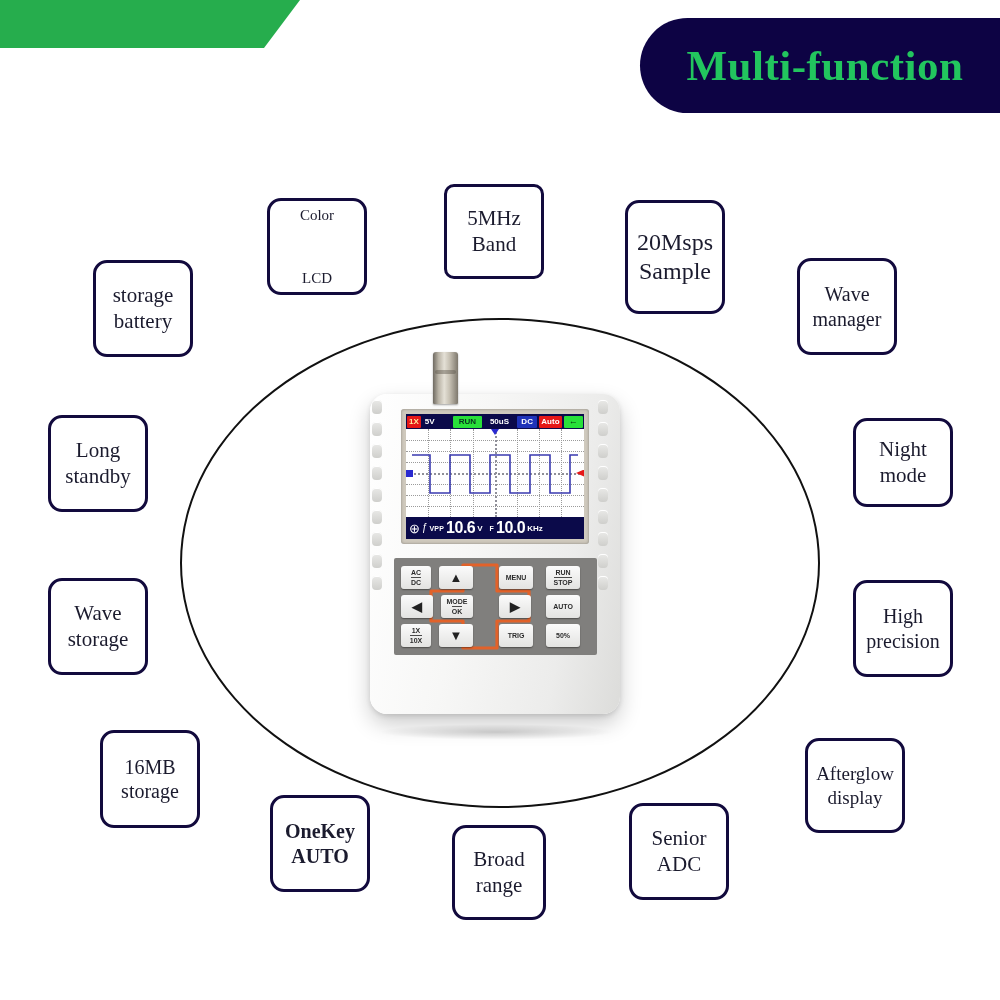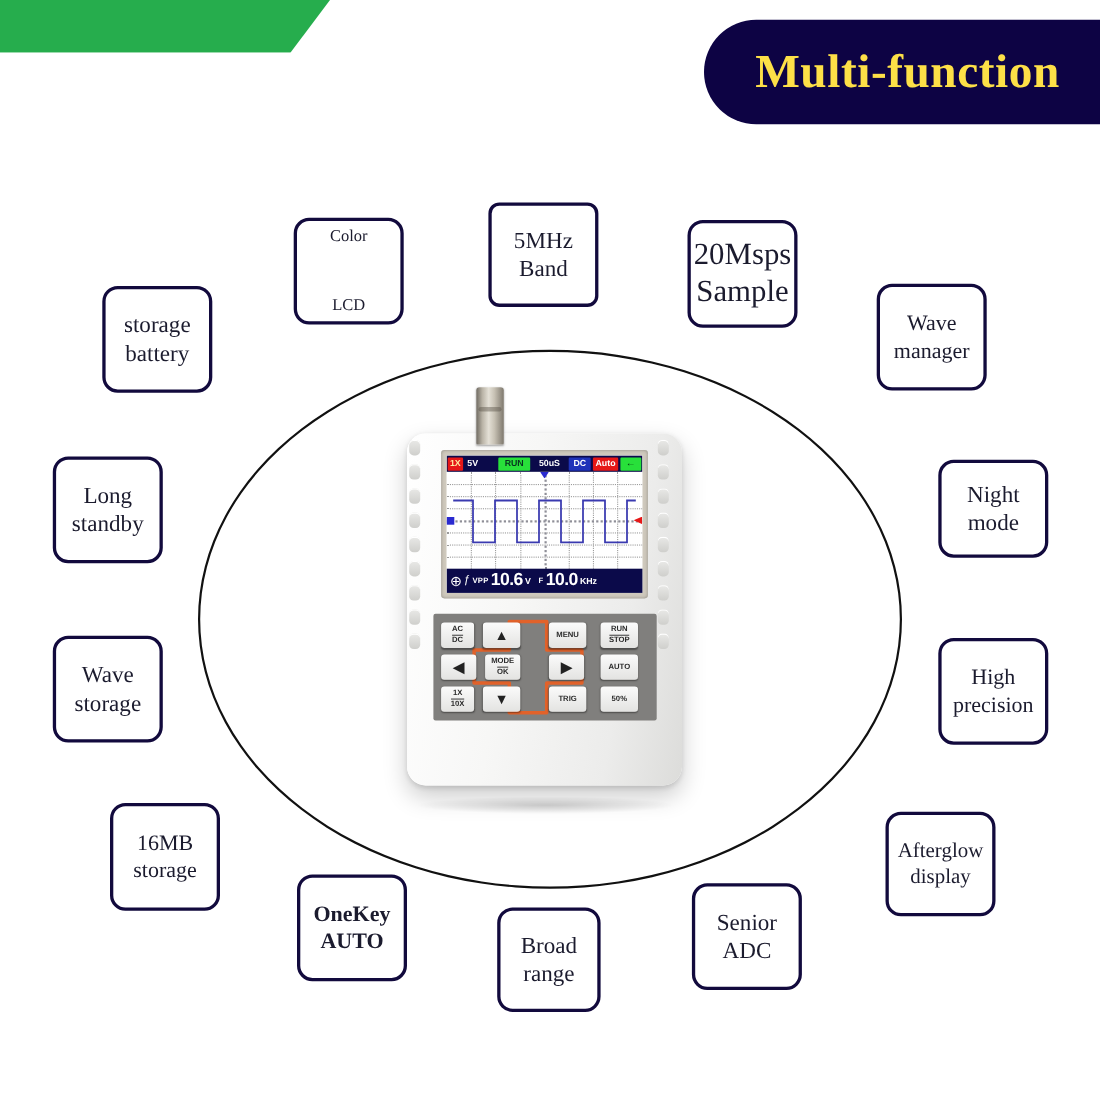--- a/index.html
+++ b/index.html
@@ -47,21 +47,21 @@
     width: 360px;
     height: 95px;
     background: #0d0344;
     border-radius: 48px 0 0 48px;
     z-index: 10;
     display: flex;
     align-items: center;
     justify-content: center;
   }
   #title-text {
-    color: #fde047;
+    color: #22c55e;
     font-family: "Liberation Serif", serif;
     font-weight: bold;
     font-size: 43px;
     letter-spacing: 0.5px;
     white-space: nowrap;
     padding-left: 10px;
   }
 
   
   #ellipse {
@@ -337,21 +337,21 @@
 <div class="feature-box" style="left:267px; top:198px; width:100px; height:97px; font-size:15px;gap:44px;">
   <span class="ln">Color</span>
   <span class="ln">LCD</span>
 </div>
 
 <div class="feature-box" style="left:444px; top:184px; width:100px; height:95px; font-size:21px;border-radius:10px;">
   <span class="ln">5MHz</span>
   <span class="ln">Band</span>
 </div>
 
-<div class="feature-box" style="left:625px; top:200px; width:100px; height:98px; font-size:28px;">
+<div class="feature-box" style="left:625px; top:200px; width:100px; height:114px; font-size:24px;">
   <span class="ln">20Msps</span>
   <span class="ln">Sample</span>
 </div>
 
 <div class="feature-box" style="left:797px; top:258px; width:100px; height:97px; font-size:20px;">
   <span class="ln">Wave</span>
   <span class="ln">manager</span>
 </div>
 
 <div class="feature-box" style="left:48px; top:415px; width:100px; height:97px; font-size:21px;">

